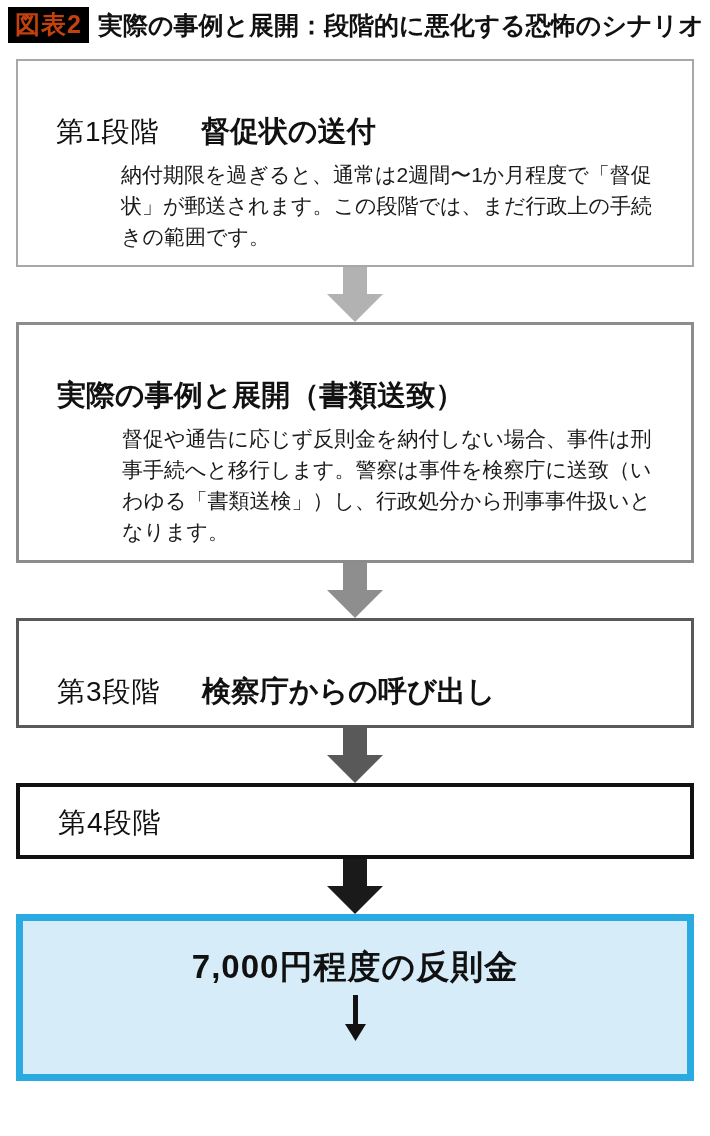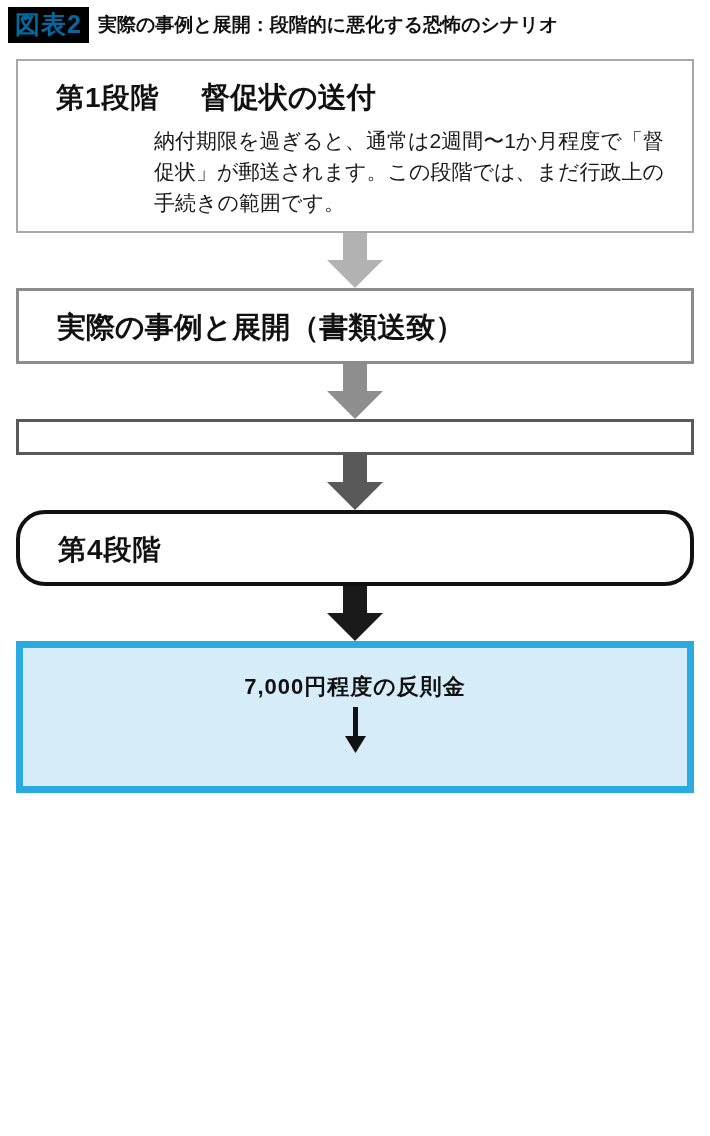--- a/index.html
+++ b/index.html
@@ -24,51 +24,52 @@
   .title-badge {
     display: inline-block;
     font-size: 25px;
     font-weight: 700;
     line-height: 1;
     padding: 5px 7px 6px 7px;
     letter-spacing: 1px;
     white-space: nowrap;
   }
   .title-text {
-    font-size: 19px;
+    font-size: 25px;
     font-weight: 700;
     letter-spacing: 0px;
     white-space: nowrap;
   }
 
   
   .stage-box {
     background: #ffffff;
     border-style: solid;
     padding: 17px 20px 13px 38px;
   }
   .stage-head-row {
     display: flex;
     align-items: baseline;
   }
   .stage-label {
     flex: 0 0 145px;
     font-size: 28px;
-    font-weight: 700;
+    font-weight: 400;
     letter-spacing: 1px;
     white-space: nowrap;
   }
   .stage-heading {
     font-size: 29px;
     font-weight: 700;
     letter-spacing: 0px;
     white-space: nowrap;
+    margin-top: 34px;
   }
   .stage-body {
-    margin-left: 98px;
+    margin-left: 65px;
     margin-top: 7px;
     font-size: 21px;
     line-height: 31px;
     font-weight: 500;
     color: #1a1a1a;
   }
 
   
   .arrow-gap {
     height: 55px;
@@ -79,39 +80,39 @@
   .arrow-gap svg { display: block; height: 55px; width: 58px; }
 
   
   .result-box {
     border: 7px solid #29abe2;
     background: #d6edf9;
     padding: 24px 10px 26px 10px;
     text-align: center;
   }
   .result-line {
-    font-size: 22px;
+    font-size: 33px;
     font-weight: 700;
     letter-spacing: 1px;
   }
   .result-arrow {
     height: 46px;
     margin: 5px auto 7px auto;
     display: flex;
     justify-content: center;
   }
   .result-arrow svg { display: block; }
 </style>
 </head>
 <body>
 
 <div class="page">
 
   <div class="title-row">
-    <span class="title-badge" style="background-color: rgb(0, 0, 0); color: #0369a1;">図表2</span>
+    <span class="title-badge" style="background-color: rgb(0, 0, 0); color: #c2410c;">図表2</span>
     <span class="title-text">実際の事例と展開：段階的に悪化する恐怖のシナリオ</span>
   </div>
 
   <div class="stage-box" style="border-color: rgb(168, 168, 168); border-width: 2px;">
     <div class="stage-head-row">
       <span class="stage-label">第1段階</span>
       <span class="stage-heading">督促状の送付</span>
     </div>
     <div class="stage-body">納付期限を過ぎると、通常は2週間〜1か月程度で「督促状」が郵送されます。この段階では、まだ行政上の手続きの範囲です。</div>
   </div>
@@ -120,40 +121,45 @@
     <svg viewBox="0 0 58 55">
       <rect x="17" y="0" width="24" height="28" fill="currentColor"></rect>
       <polygon points="1,27 57,27 29,55" fill="currentColor"></polygon>
     </svg>
   </div>
 
   <div class="stage-box" style="border-color: rgb(140, 140, 140); border-width: 3px;">
     <div class="stage-head-row">
       <span class="stage-heading">実際の事例と展開（書類送致）</span>
     </div>
+    <div class="stage-body">督促や通告に応じず反則金を納付しない場合、事件は刑事手続へと移行します。警察は事件を検察庁に送致（いわゆる「書類送検」）し、行政処分から刑事事件扱いとなります。</div>
   </div>
 
   <div class="arrow-gap" style="color: rgb(142, 142, 142);">
     <svg viewBox="0 0 58 55">
       <rect x="17" y="0" width="24" height="28" fill="currentColor"></rect>
       <polygon points="1,27 57,27 29,55" fill="currentColor"></polygon>
     </svg>
   </div>
 
   <div class="stage-box" style="border-color: rgb(89, 89, 89); border-width: 3px;">
+    <div class="stage-head-row">
+      <span class="stage-label">第3段階</span>
+      <span class="stage-heading">検察庁からの呼び出し</span>
+    </div>
   </div>
 
   <div class="arrow-gap" style="color: rgb(89, 89, 89);">
     <svg viewBox="0 0 58 55">
       <rect x="17" y="0" width="24" height="28" fill="currentColor"></rect>
       <polygon points="1,27 57,27 29,55" fill="currentColor"></polygon>
     </svg>
   </div>
 
-  <div class="stage-box" style="border-color: rgb(17, 17, 17); border-width: 4px; border-radius: 29px;">
+  <div class="stage-box" style="border-color: rgb(17, 17, 17); border-width: 4px;">
     <div class="stage-head-row">
       <span class="stage-label">第4段階</span>
     </div>
   </div>
 
   <div class="arrow-gap" style="color: rgb(26, 26, 26);">
     <svg viewBox="0 0 58 55">
       <rect x="17" y="0" width="24" height="28" fill="currentColor"></rect>
       <polygon points="1,27 57,27 29,55" fill="currentColor"></polygon>
     </svg>

